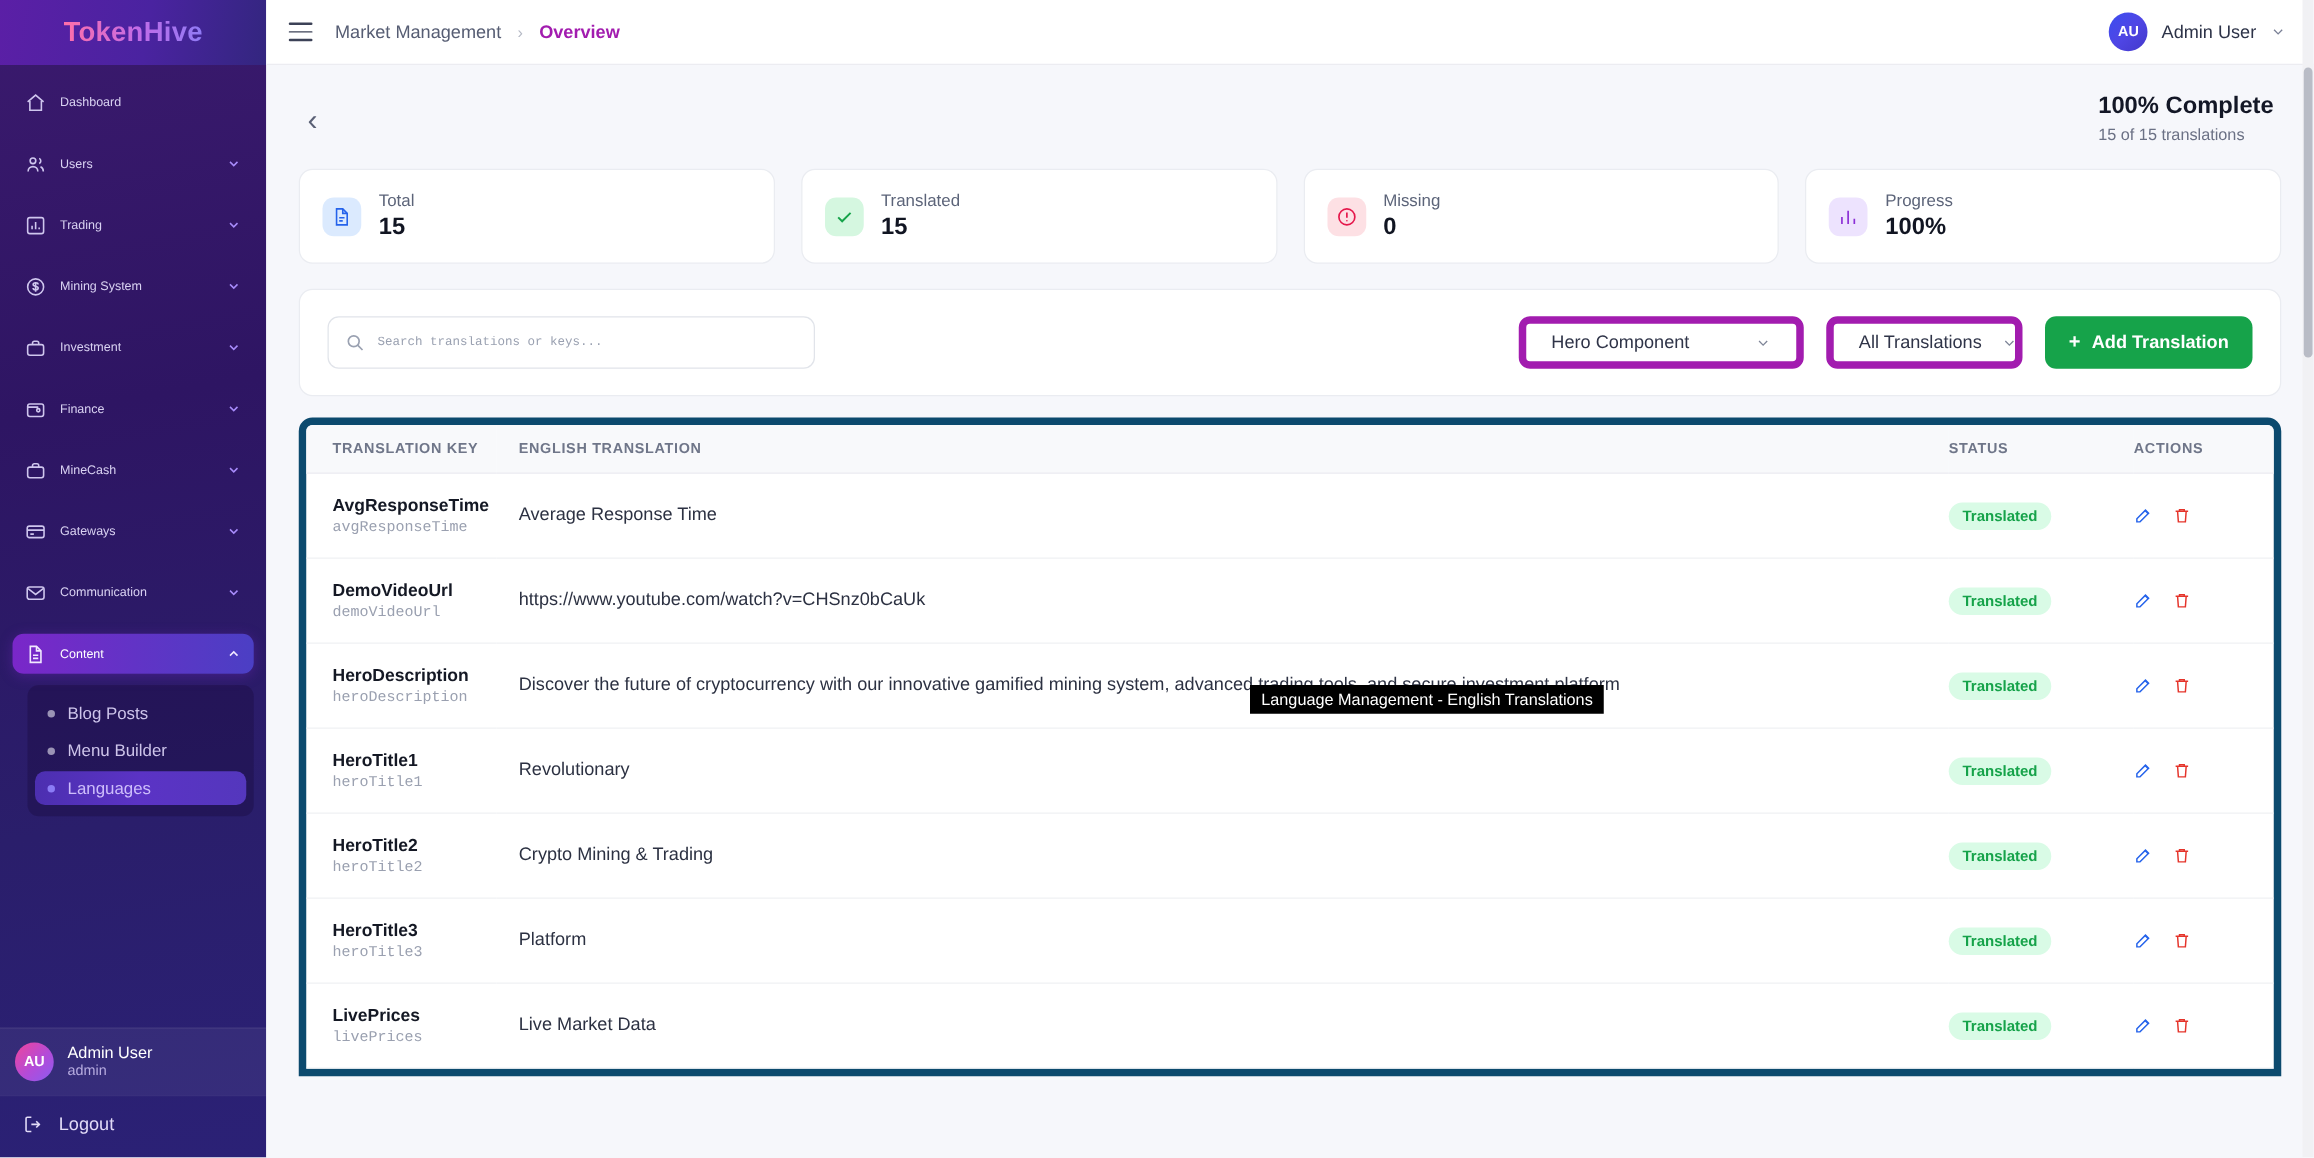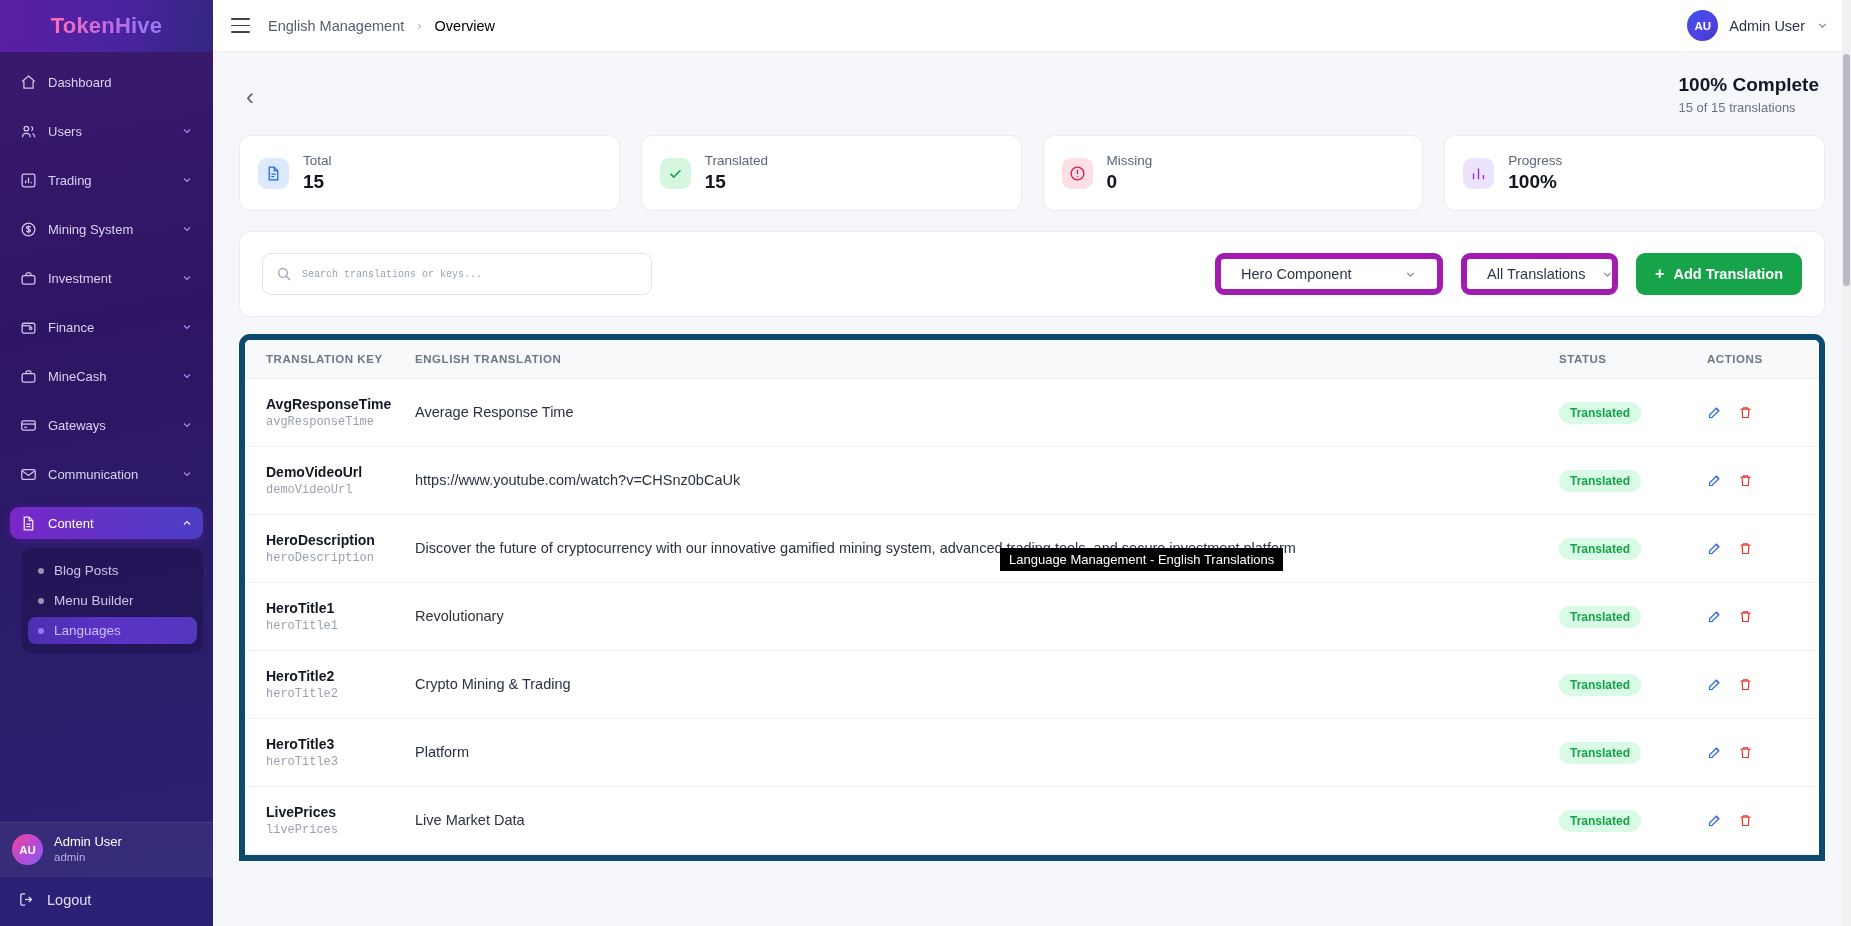--- a/index.html
+++ b/index.html
@@ -25,21 +25,21 @@
   }
   .logo-text {
     font-size: 22px; font-weight: bold; letter-spacing: .2px;
     background: linear-gradient(90deg, #ff6ea9 0%, #c06ce8 55%, #8f7bf5 100%);
     -webkit-background-clip: text; background-clip: text; color: transparent;
   }
   .nav { flex: 1 1 auto; padding: 14px 10px 0 10px; overflow: hidden; }
   .nav-item {
     display: flex; align-items: center; gap: 11px;
     height: 32px; padding: 0 10px; margin-bottom: 17px;
-    border-radius: 9px; color: #d9d2f2; font-size: 13px; cursor: pointer;
+    border-radius: 9px; color: #d9d2f2; font-size: 10px; cursor: pointer;
     position: relative;
   }
   .nav-item .ico { width: 17px; height: 17px; flex: 0 0 17px; color: #cfc6ee; display:flex; align-items:center; justify-content:center;}
   .nav-item .ico svg { width: 17px; height: 17px; display:block; }
   .nav-item .lbl { flex: 1 1 auto; white-space: nowrap; }
   .nav-item .chev { width: 12px; height: 12px; flex: 0 0 12px; color: #a78bfa; }
   .nav-item.active {
     background: linear-gradient(92deg, #7a27c9 0%, #6233c6 50%, #4b3fc4 100%);
     color: #fff; box-shadow: 0 2px 10px rgba(120,40,200,.35);
   }
@@ -79,21 +79,21 @@
   .main { flex: 1 1 auto; height: 926px; display:flex; flex-direction:column; background:#f6f7fb; overflow:hidden; position:relative;}
   .topbar {
     height: 52px; flex: 0 0 52px; background:#fff; display:flex; align-items:center;
     padding: 0 22px 0 18px; border-bottom: 1px solid #ececf1; gap: 18px;
   }
   .hamburger { width:19px; height:15px; display:flex; flex-direction:column; justify-content:space-between; cursor:pointer;}
   .hamburger i { display:block; height:1.8px; background:#3c4257; border-radius:2px;}
   .crumbs { display:flex; align-items:center; gap:13px; font-size:14.5px; }
   .crumb-1 { color:#565d73; }
   .crumb-sep { color:#b6bac6; font-size:13px; }
-  .crumb-2 { color:#000000; font-weight:normal; }
+  .crumb-2 { color:#a21caf; font-weight:bold; }
   .topbar-right { margin-left:auto; display:flex; align-items:center; gap:11px; cursor:pointer;}
   .avatar-top {
     width:31px;height:31px;border-radius:50%;
     background: linear-gradient(135deg,#3c4ef0 0%,#4f46e5 50%,#4338ca 100%);
     color:#fff;font-size:11.5px;font-weight:bold;display:flex;align-items:center;justify-content:center;
   }
   .topbar-right .who { font-size:14.5px; color:#2d3348; }
   .caret { width:13px;height:13px;color:#7a8096;}
 
   .scroll { flex:1 1 auto; overflow:hidden; position:relative; }
@@ -355,21 +355,21 @@
 
   <div class="main">
 
     <header class="topbar">
       <div class="hamburger">
           <i></i>
           <i></i>
           <i></i>
         </div>
       <div class="crumbs">
-        <span class="crumb-1">English Management</span>
+        <span class="crumb-1">Market Management</span>
         <span class="crumb-sep">›</span>
         <span class="crumb-2">Overview</span>
       </div>
       <div class="topbar-right">
         <div class="avatar-top">AU</div>
         <span class="who">Admin User</span>
         <svg class="caret" viewBox="0 0 24 24" fill="none" stroke="currentColor" stroke-width="2">
             <path d="M6 9l6 6 6-6"></path>
           </svg>
       </div>

